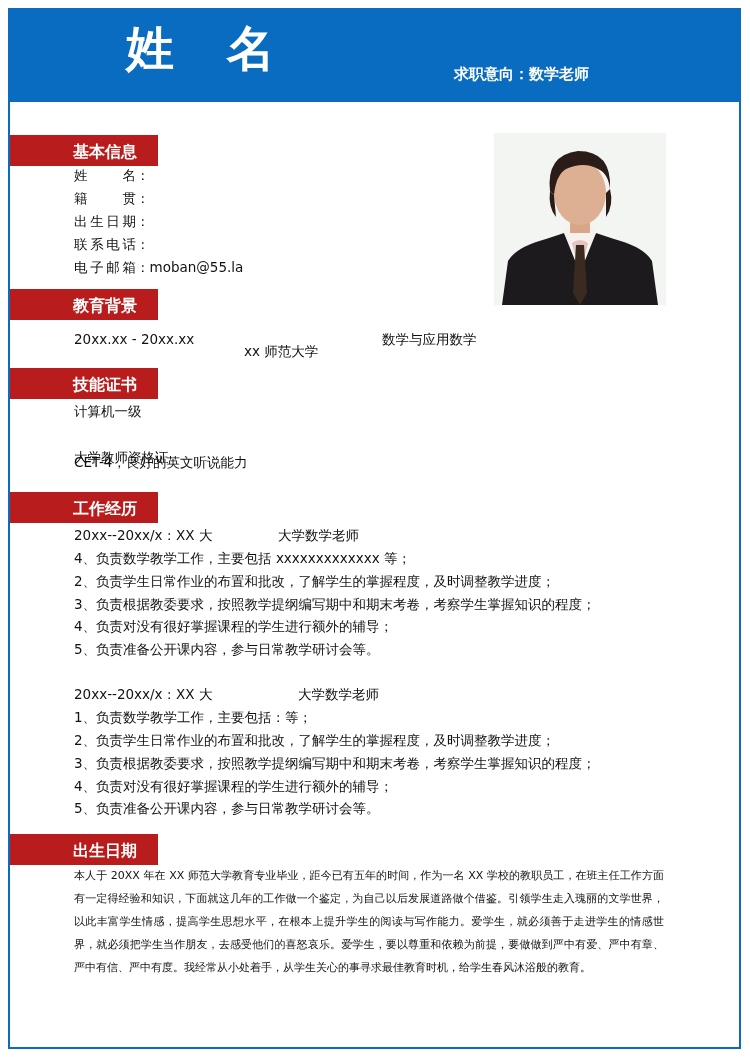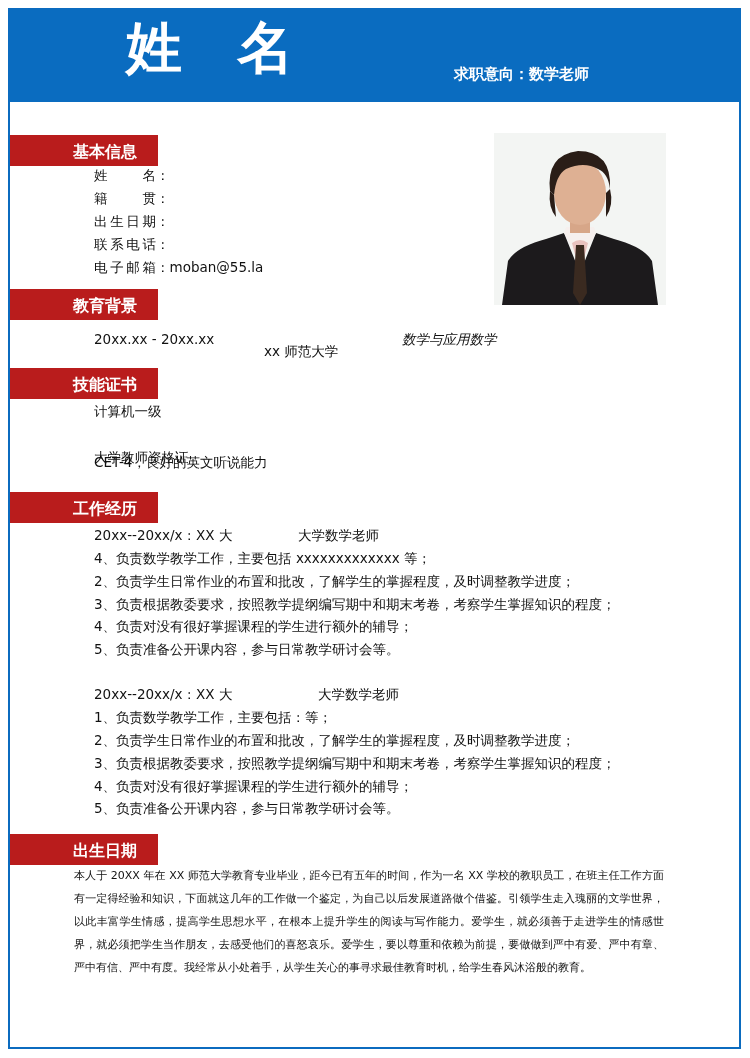--- a/index.html
+++ b/index.html
@@ -1,26 +1,26 @@
 <!DOCTYPE html>
 <html><head>
   <meta charset="utf-8">
   <style>
     html, body { margin: 0; padding: 0; background: #ffffff; }
     body { width: 750px; height: 1058px; position: relative; overflow: hidden;
       font-family: "DejaVu Sans", "Liberation Sans", sans-serif; color: #111; }
     .frame { position: absolute; left: 8px; top: 8px; width: 733px; height: 1041px;
       border: 2px solid #0b6bbf; box-sizing: border-box; }
     .header { position: absolute; left: 9px; top: 9px; width: 731px; height: 93px; background: #0a6cc0; }
-    .name { position: absolute; left: 126px; top: 18px; font-size: 56px; font-weight: bold; color: #fff;
+    .name { position: absolute; left: 126px; top: 18px; font-size: 48px; font-weight: bold; color: #fff;
       letter-spacing: 18px; line-height: 60px; }
     .intent { position: absolute; left: 454px; top: 43px; font-size: 15px; font-weight: bold; color: #fff; line-height: 20px; }
     .sec-h { position: absolute; left: 10px; width: 148px; height: 31px; background: #b91c1c; color: #fff;
       font-size: 16px; font-weight: bold; box-sizing: border-box; padding-left: 63px; line-height: 33px; }
-    .line { position: absolute; left: 74px; font-size: 13.5px; line-height: 18px; white-space: nowrap; margin-left: 20px; }
+    .line { position: absolute; left: 74px; font-size: 13.5px; line-height: 18px; white-space: nowrap; }
     .label-spaced { display: inline-block; width: 62px; text-align-last: justify; }
     .photo { position: absolute; left: 494px; top: 133px; width: 172px; height: 172px; background: #f4f6f4; overflow: hidden; }
     .para { position: absolute; left: 74px; top: 864px; width: 590px; font-size: 11px; line-height: 23px; text-align: justify; }
   </style>
 </head>
 <body>
 
 <div class="frame"></div>
 
 <div class="header">
@@ -55,21 +55,21 @@
     <rect x="76" y="74" width="20" height="26" fill="#d7a688"></rect>
     <ellipse cx="86" cy="60" rx="26" ry="32" fill="#deb093"></ellipse>
     <path d="M56 58 Q52 22 84 18 Q118 18 116 56 Q114 40 104 36 Q90 28 72 36 Q62 42 60 62 Z" fill="#2a1d17"></path>
     <path d="M56 58 Q54 74 62 84 L60 62 Z M116 56 Q120 72 112 84 L112 60 Z" fill="#2a1d17"></path>
   </svg>
 </div>
 
 <div class="sec-h" style="top:289px;">教育背景</div>
 <div class="line" style="top:330px;">20xx.xx - 20xx.xx</div>
 <div class="line" style="top:342px;left:244px;">xx 师范大学</div>
-<div class="line" style="top:330px;left:382px;font-style:italic;">数学与应用数学</div>
+<div class="line" style="top:330px;left:382px;">数学与应用数学</div>
 
 <div class="sec-h" style="top:368px;">技能证书</div>
 <div class="line" style="top:402px;">计算机一级</div>
 <div class="line" style="top:448px;">大学教师资格证</div>
 <div class="line" style="top:453px;">CET-4，良好的英文听说能力</div>
 
 <div class="sec-h" style="top:492px;">工作经历</div>
 
 <div class="line" style="top:526px;">20xx--20xx/x：XX 大</div>
 <div class="line" style="top:526px;left:278px;">大学数学老师</div>

